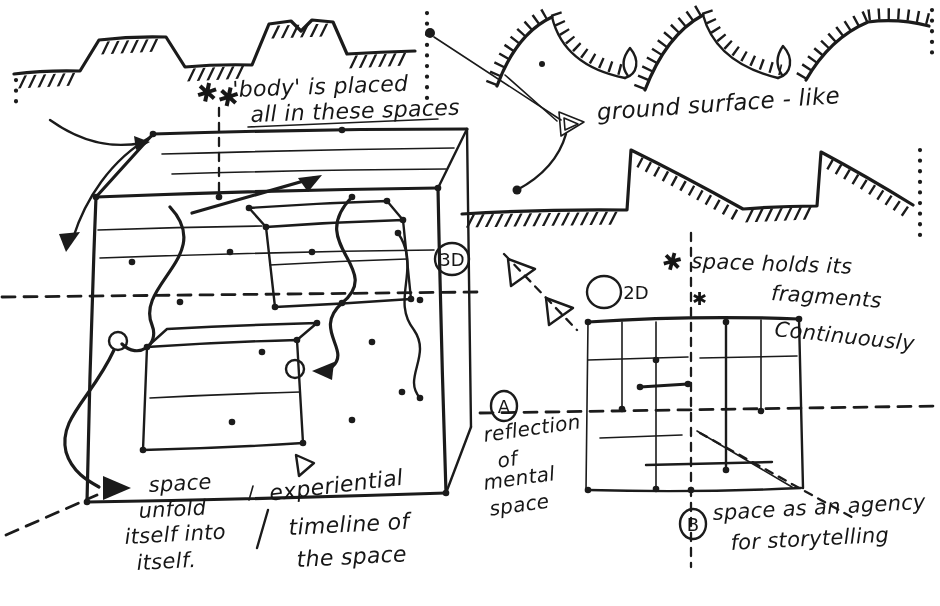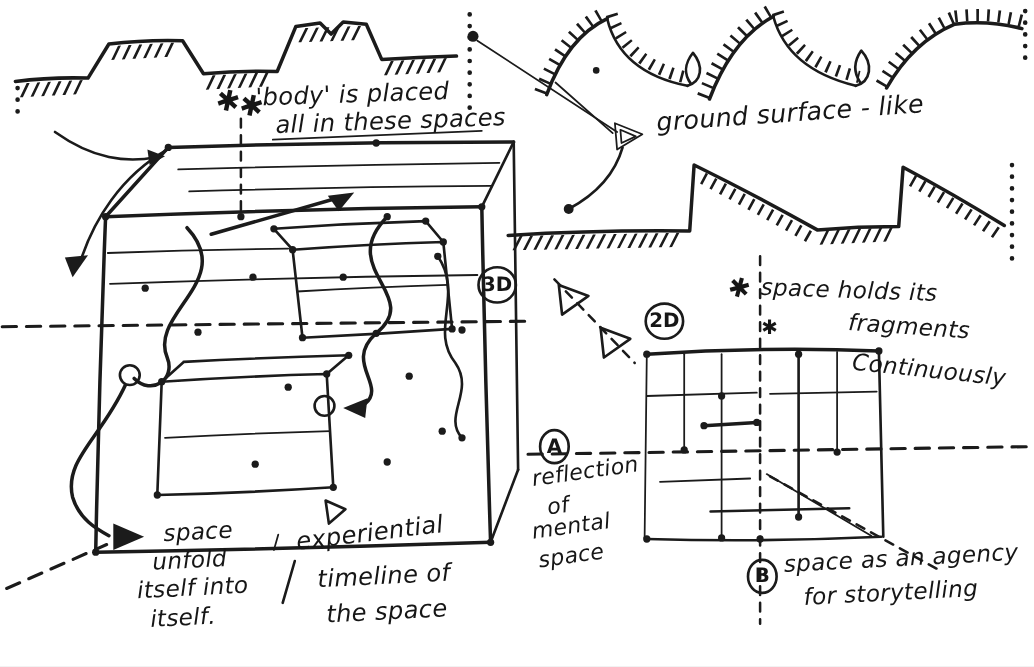--- a/index.html
+++ b/index.html
@@ -20,21 +20,21 @@
   .dash  {fill:none; stroke:#1b1b1b; stroke-width:2.8; stroke-dasharray:13 9; stroke-linecap:round;}
   .dash2 {fill:none; stroke:#1b1b1b; stroke-width:2.3; stroke-dasharray:8 7; stroke-linecap:round;}
   .dots  {fill:none; stroke:#1b1b1b; stroke-width:4.2; stroke-dasharray:0.1 10.5; stroke-linecap:round;}
   
   .ann{
     position:absolute; font-style:italic; font-size:21px; line-height:1.1;
     white-space:nowrap; transform-origin:left top; letter-spacing:.3px;
   }
   .mark{position:absolute; font-style:normal; font-weight:bold;}
   .circ{
-    position:absolute; font-style:normal; font-weight:bold; font-size:18px;
+    position:absolute; font-style:normal; font-weight:normal; font-size:18px;
     transform:translate(-50%,-50%);
   }
 </style>
 </head>
 <body>
 
 <div class="canvas">
 
   <svg width="940" height="606" viewBox="0 0 940 606">
 
@@ -212,21 +212,21 @@
     </g>
   </svg>
 
   <div class="mark" style="left:196px; top:80px; font-size:26px; transform:rotate(12deg);">✱✱</div>
   <div class="ann" style="left:232px; top:78px; font-size:22px; transform:rotate(-2deg);">'body' is placed</div>
   <div class="ann" style="left:250px; top:103px; font-size:22px; transform:rotate(-2deg);">all in these spaces</div>
 
   <div class="ann" style="left:596px; top:100px; font-size:23px; transform:rotate(-4deg);">ground surface - like</div>
 
   <div class="circ" style="left:452px; top:259px;">3D</div>
-  <div class="circ" style="left:604px; top:292px;text-align:center;">2D</div>
+  <div class="circ" style="left:636px; top:292px;text-align:center;">2D</div>
 
   <div class="mark" style="left:662px; top:248px; font-size:24px; transform:rotate(15deg);">✱</div>
   <div class="ann" style="left:692px; top:250px; transform:rotate(2deg);">space holds its</div>
   <div class="mark" style="left:692px; top:288px; font-size:18px;">✱</div>
   <div class="ann" style="left:772px; top:282px; transform:rotate(4deg);">fragments</div>
   <div class="ann" style="left:776px; top:318px; transform:rotate(6deg);">Continuously</div>
 
   <div class="circ" style="left:504px; top:406px;">A</div>
   <div class="ann" style="left:482px; top:424px; font-size:20px; transform:rotate(-8deg);">reflection</div>
   <div class="ann" style="left:496px; top:450px; font-size:20px; transform:rotate(-8deg);">of</div>

